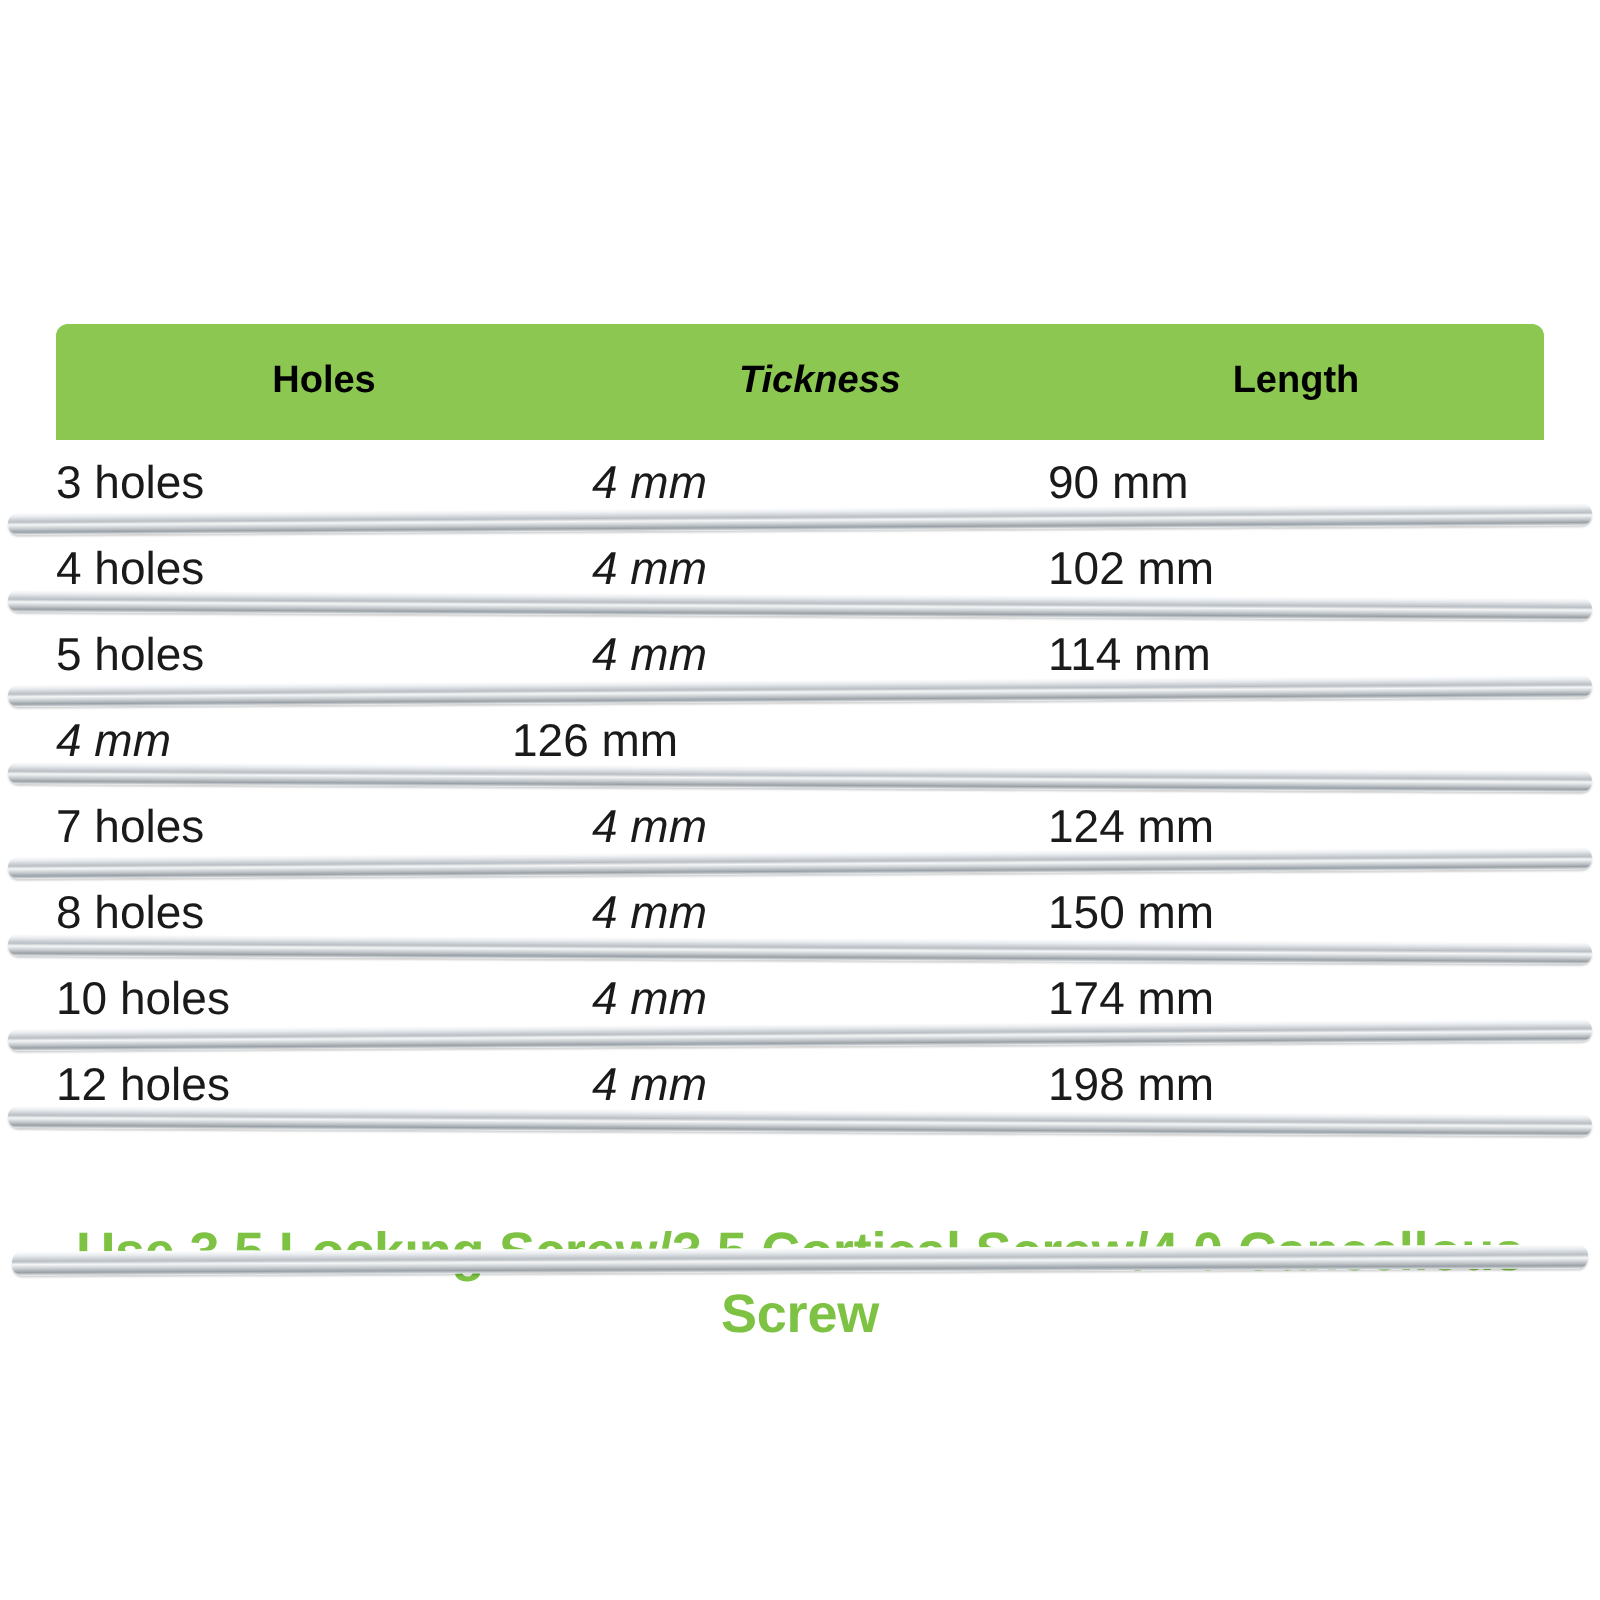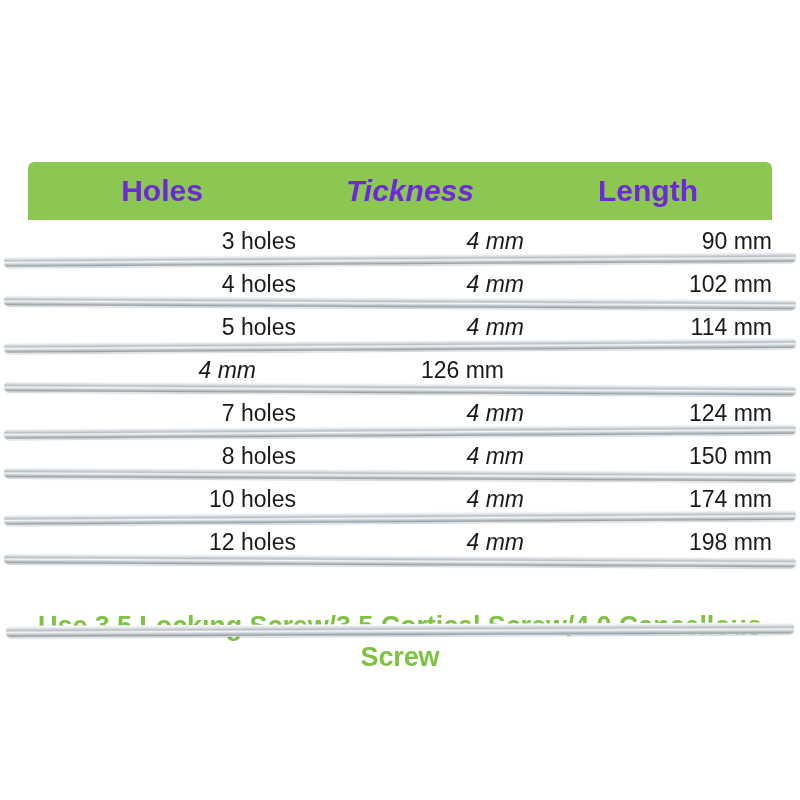--- a/index.html
+++ b/index.html
@@ -28,42 +28,42 @@
     top: 162px;
     width: 744px;
   }
 
   .table-header {
     display: flex;
     align-items: center;
     height: 58px;
     background: #8cc751;
     border-radius: 6px 6px 0 0;
-    color: #6d28d9;
+    color: #000000;
     font-weight: bold;
-    font-size: 30px;
+    font-size: 19px;
   }
   .table-header .col {
     text-align: center;
   }
 
   .col-holes   { width: 268px; }
   .col-thick   { width: 228px; font-style: italic; }
   .col-length  { width: 248px; }
 
   .table-row {
     position: relative;
     display: flex;
     align-items: center;
     height: 43px;
     font-size: 23px;
     color: #1a1a1a;
   }
   .table-row .col {
-    text-align: right;
+    text-align: left;
     position: relative;
     z-index: 2;
   }
 
   
   .plate {
     position: absolute;
     left: -24px;
     right: -24px;
     bottom: -2px;

